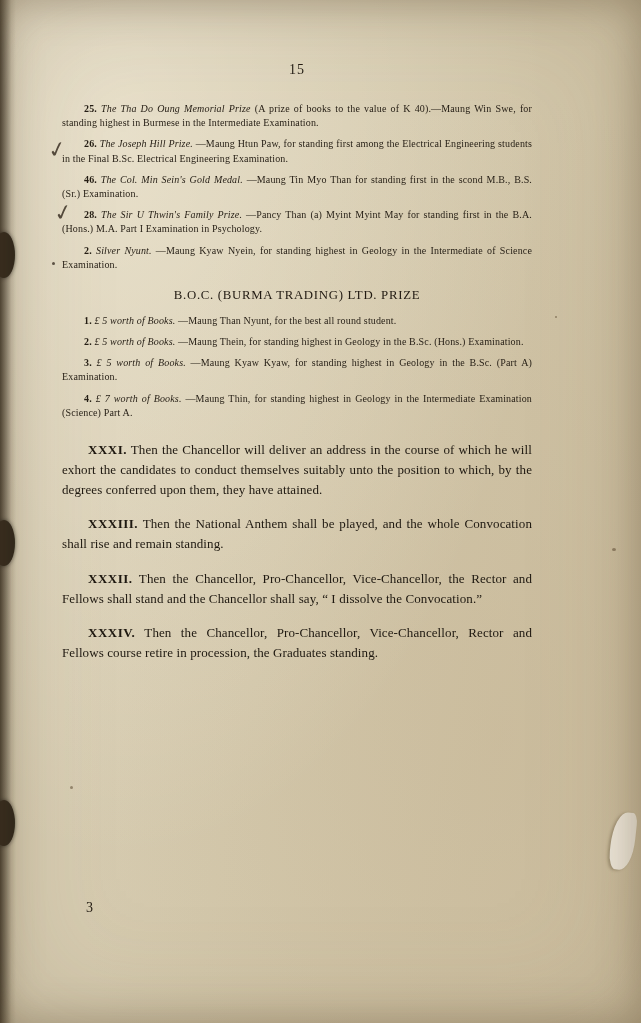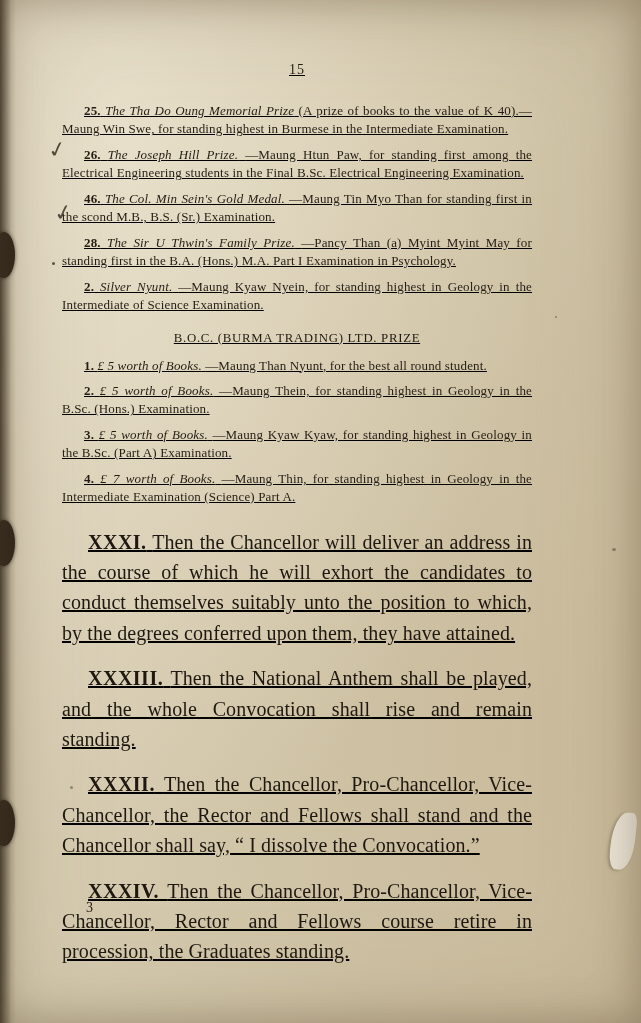--- a/index.html
+++ b/index.html
@@ -61,39 +61,38 @@
     border-radius: 60% 20% 55% 30%;
     transform: rotate(6deg);
     box-shadow: -2px 1px 3px rgba(80,65,40,0.35);
   }
 
   .content {
     position: absolute;
     left: 62px;
     top: 0;
     width: 470px;
-    text-decoration: underline;
   }
   .folio-top {
     text-align: center;
     font-size: 14px;
     letter-spacing: 1px;
     color: #211a12;
     margin-top: 62px;
   }
   .folio-bottom {
     position: absolute;
     left: 86px;
     top: 900px;
     font-size: 14px;
     color: #211a12;
   }
 
   p.small {
-    font-size: 13px;
+    font-size: 10px;
     line-height: 1.42;
     color: #241d14;
     margin: 0 0 7px 0;
     text-align: justify;
     text-indent: 22px;
     letter-spacing: 0.15px;
   }
   p.small .it {
     font-style: italic;
   }
@@ -101,21 +100,21 @@
     font-weight: bold;
   }
   .sect-head {
     text-align: center;
     font-size: 12.8px;
     letter-spacing: 0.7px;
     color: #211a12;
     margin: 16px 0 11px 0;
   }
   .big-block {
-    font-size: 20px;
+    font-size: 13px;
     line-height: 1.52;
     color: #1e1810;
     margin: 0 0 15px 0;
     text-align: justify;
     text-indent: 26px;
     letter-spacing: 0.1px;
   }
   .big-block .rn {
     font-weight: bold;
     letter-spacing: 0.5px;

